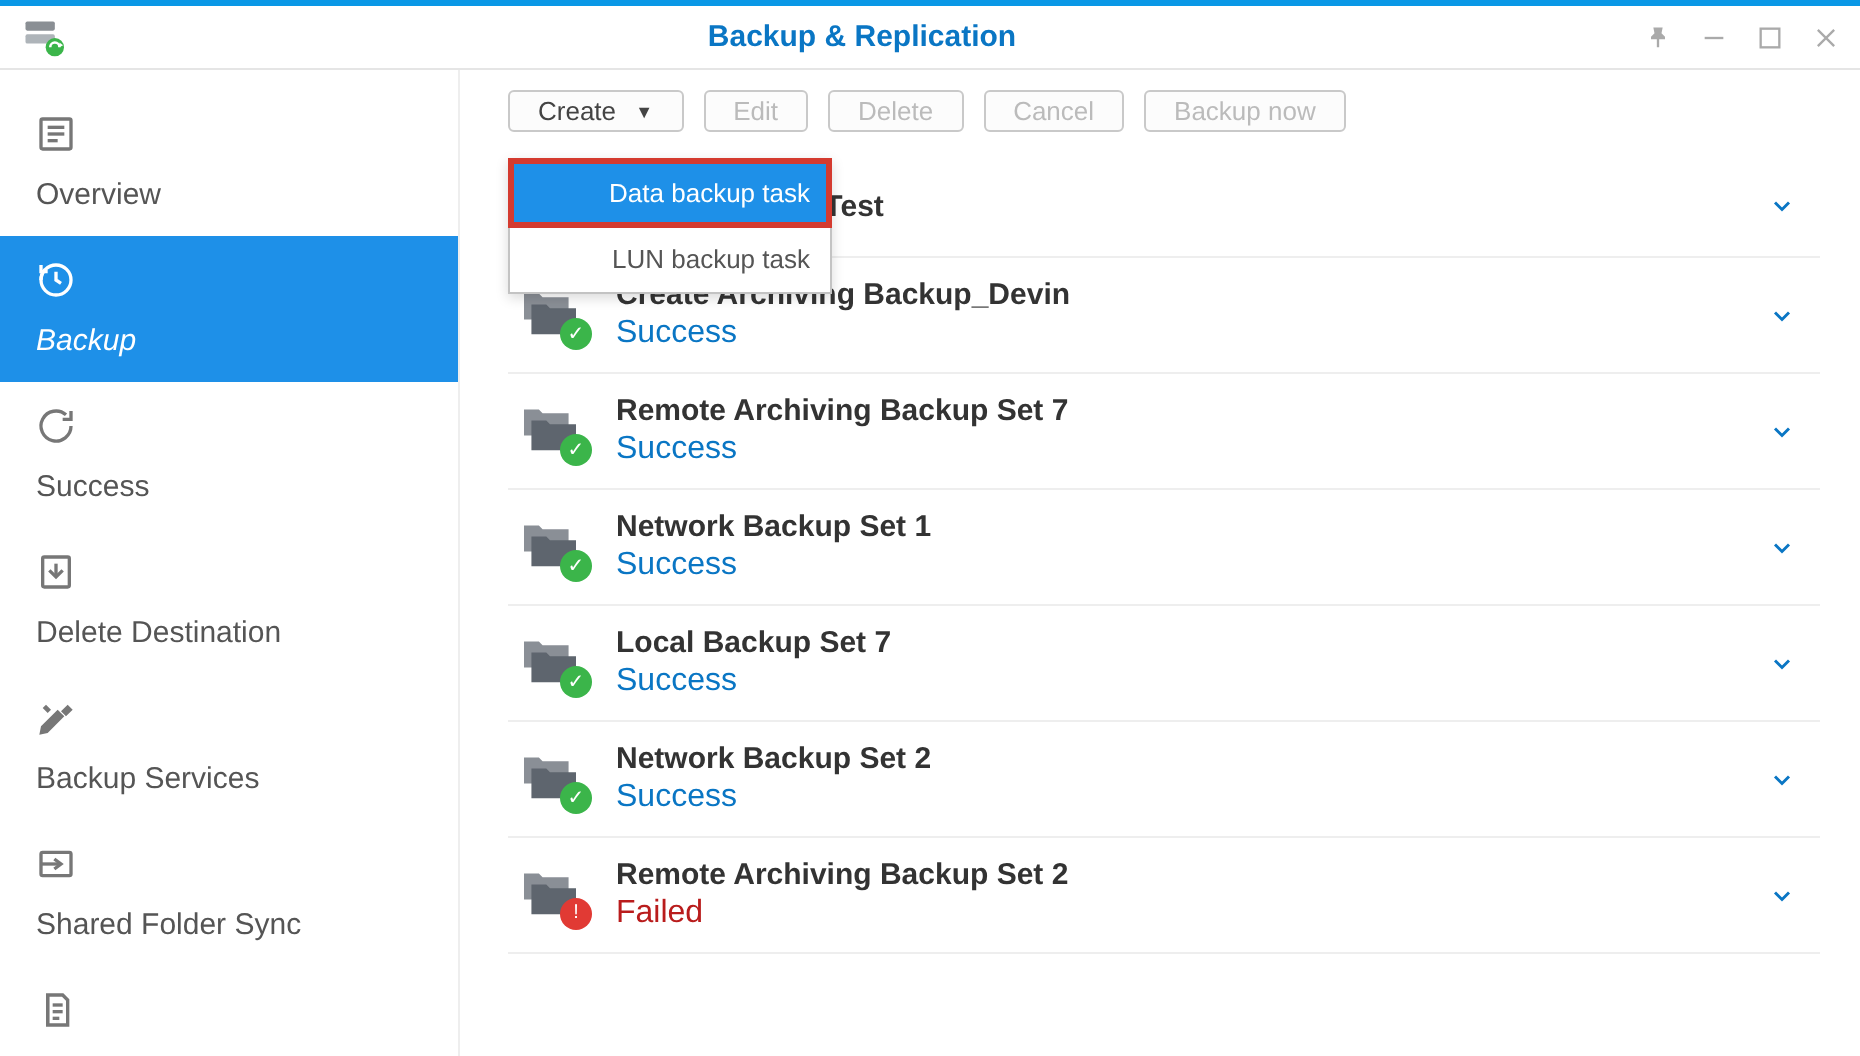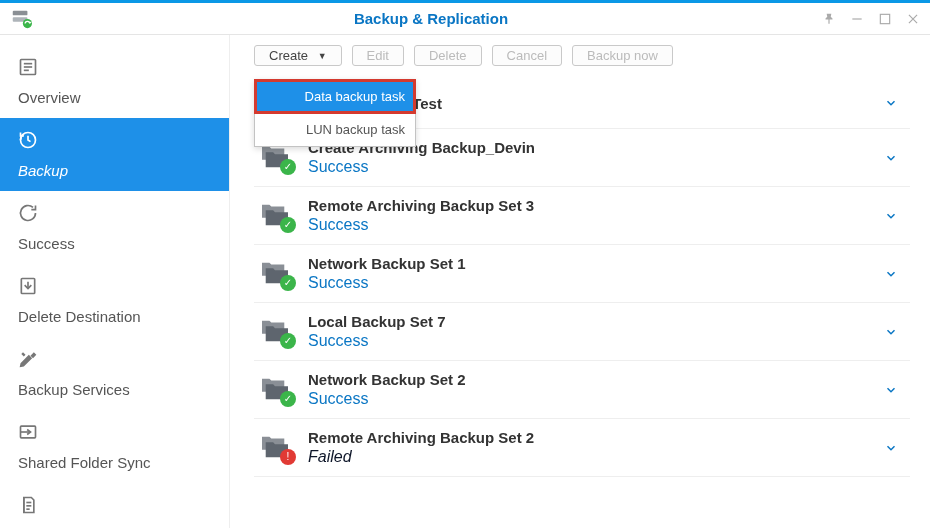--- a/index.html
+++ b/index.html
@@ -27,21 +27,21 @@
   .row { display: flex; align-items: center; padding: 10px 6px; border-bottom: 1px solid #eee; cursor: pointer; }
   .row .ricon { position: relative; width: 34px; height: 30px; margin-right: 14px; }
   .row .folder-stack { width: 30px; height: 26px; }
   .row .badge { position: absolute; right: -2px; bottom: -2px; width: 16px; height: 16px; border-radius: 50%; display: flex; align-items: center; justify-content: center; font-size: 10px; color: #fff; }
   .row .badge.ok { background: #3bb54a; }
   .row .badge.fail { background: #e13a34; }
   .row .rtext { flex: 1; }
   .row .rname { font-weight: 700; font-size: 15px; color: #333; }
   .row .rstatus { font-size: 16px; margin-top: 2px; }
   .row .rstatus.ok { color: #0a76c4; }
-  .row .rstatus.fail { color: #0f172a; font-style: italic; }
+  .row .rstatus.fail { color: #b91c1c; }
   .row .chev { color: #0a76c4; font-size: 14px; padding-right: 6px; }
   svg { display: block; }
 </style>
 </head>
 <body>
 
 <div class="window">
   <div class="titlebar">
     <span class="app-icon">
       <svg viewBox="0 0 24 24" width="22" height="22">
@@ -207,21 +207,21 @@
           </div>
           <div class="row">
             <div class="ricon">
               <svg class="folder-stack" viewBox="0 0 32 28">
                 <path d="M2 4h8l2 2h14v12H2z" fill="#8a8f96"></path>
                 <path d="M6 10h8l2 2h14v14H6z" fill="#5e656e"></path>
               </svg>
               <span class="badge ok">✓</span>
             </div>
             <div class="rtext">
-              <div class="rname">Remote Archiving Backup Set 3</div>
+              <div class="rname">Remote Archiving Backup Set 7</div>
               <div class="rstatus ok">Success</div>
             </div>
             <div class="chev">
               <svg width="14" height="14" viewBox="0 0 24 24" fill="none" stroke="#0a76c4" stroke-width="2.5">
                 <polyline points="6,9 12,15 18,9"></polyline>
               </svg>
             </div>
           </div>
           <div class="row">
             <div class="ricon">

